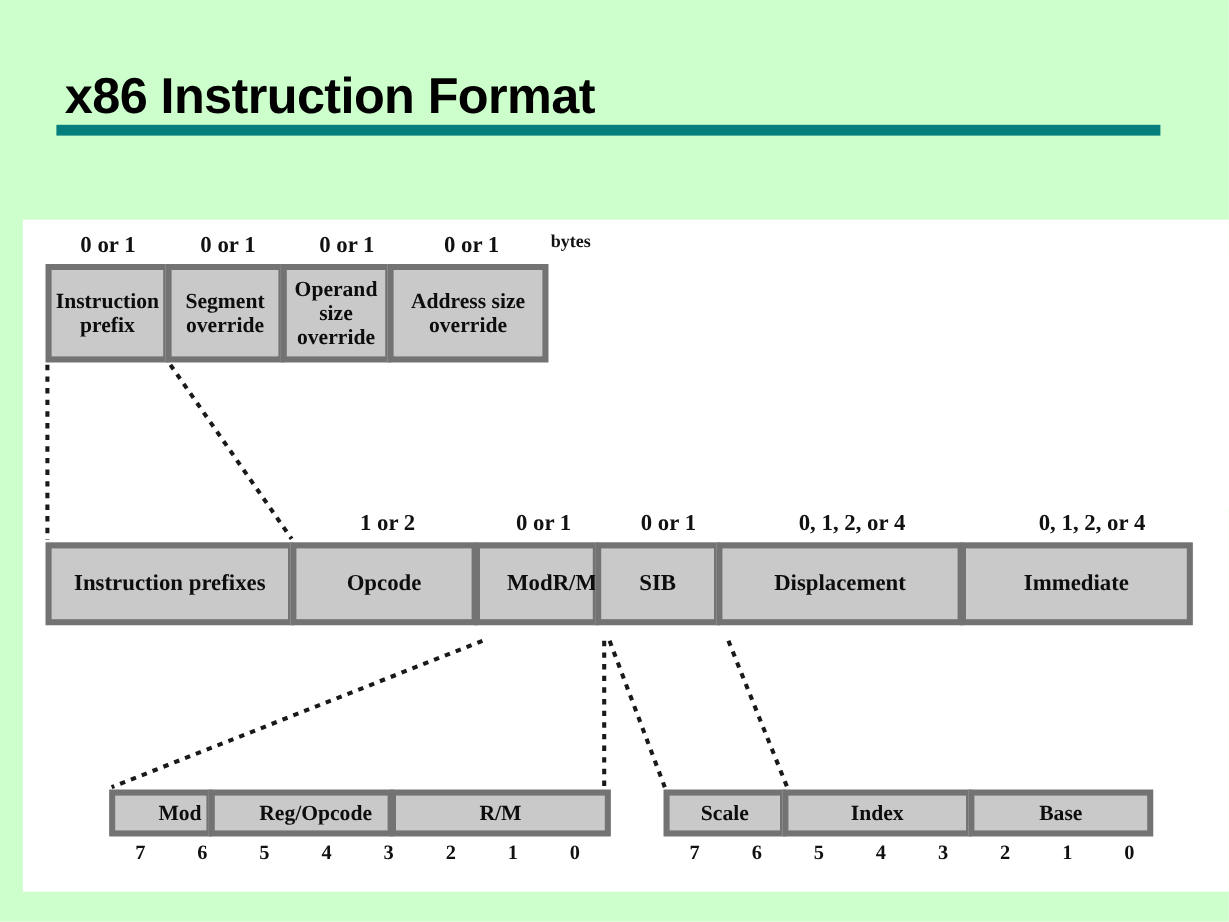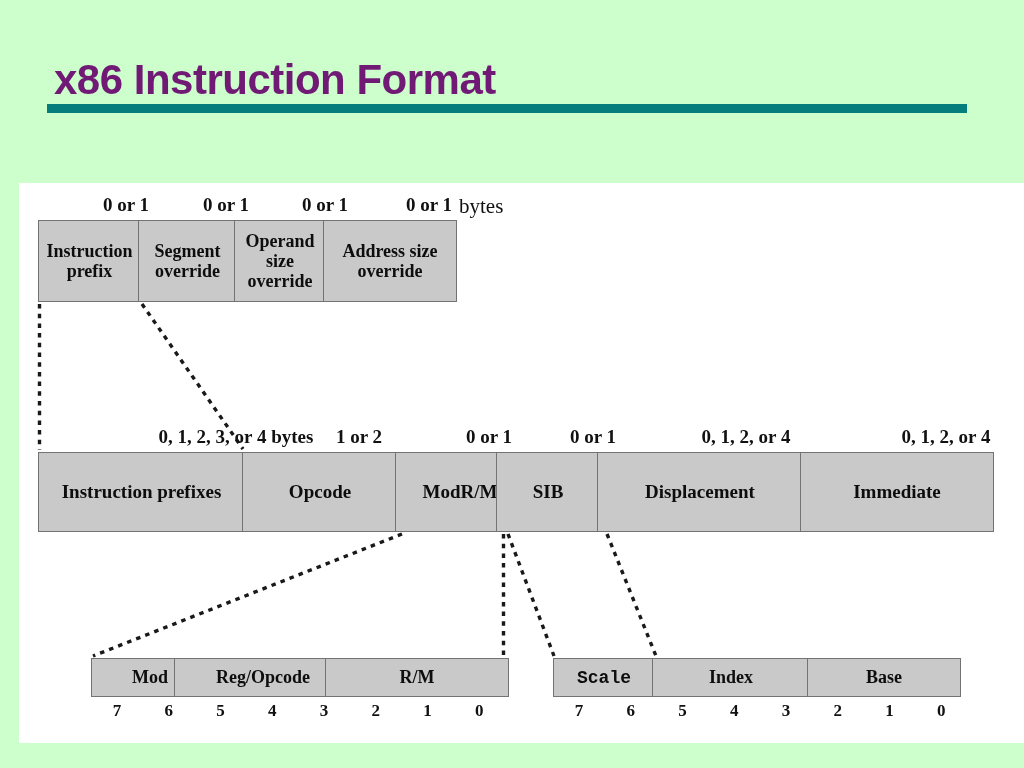--- a/index.html
+++ b/index.html
@@ -14,21 +14,21 @@
     background: #ccffcc;
   }
   .slide-title {
     position: absolute;
     left: 54px; top: 56px;
     margin: 0;
     font-family: "Liberation Sans", sans-serif;
     font-weight: bold;
     font-size: 42px;
     letter-spacing: -0.5px;
-    color: #701a75;
+    color: #000000;
     white-space: nowrap;
   }
   .accent-bar {
     position: absolute;
     left: 47px; top: 104px;
     width: 920px; height: 9px;
     background: #067d7d;
   }
   .panel {
     position: absolute;
@@ -41,47 +41,46 @@
     left: 0; top: 0;
     pointer-events: none;
   }
   .count-label {
     position: absolute;
     transform: translateX(-50%);
     font-weight: bold;
     font-size: 19px;
     color: #111;
     white-space: nowrap;
-    margin-left: 36px;
   }
   .unit-label {
     position: absolute;
-    font-weight: normal;
-    font-size: 21px;
+    font-weight: bold;
+    font-size: 15px;
     color: #111;
     white-space: nowrap;
   }
   .row {
     position: absolute;
     display: flex;
   }
   .byte-box {
     background: #c9c9c9;
-    border: 1px solid #737373;
+    border: 5px solid #737373;
     box-sizing: border-box;
     display: flex;
     align-items: center;
     justify-content: center;
     text-align: center;
     font-weight: bold;
     color: #0d0d0d;
   }
   .row .byte-box + .byte-box { margin-left: -3px; }
   .prefix-box { height: 82px; font-size: 18px; line-height: 1.12; padding: 0 2px; }
-  .instr-box  { height: 80px; font-size: 19px; }
+  .instr-box  { height: 69px; font-size: 19px; }
   .field-box  { height: 39px; font-size: 18px; }
   .bits {
     position: absolute;
     display: flex;
     width: 414px;
   }
   .bit {
     flex: 1;
     text-align: center;
     font-weight: bold;
@@ -116,21 +115,20 @@
   <div class="count-label" style="left:393px; top:194px;">0 or 1</div>
   <div class="unit-label" style="left:459px; top:194px;">bytes</div>
 
   <div class="row" style="left:38px; top:220px;">
     <div class="byte-box prefix-box" style="width:103px;">Instruction prefix</div>
     <div class="byte-box prefix-box" style="width:99px;">Segment override</div>
     <div class="byte-box prefix-box" style="width:92px;">Operand size override</div>
     <div class="byte-box prefix-box" style="width:134px;">Address size override</div>
   </div>
 
-  <div class="count-label" style="left:200px; top:426px;">0, 1, 2, 3, or 4 bytes</div>
   <div class="count-label" style="left:323px; top:426px;">1 or 2</div>
   <div class="count-label" style="left:453px; top:426px;">0 or 1</div>
   <div class="count-label" style="left:557px; top:426px;">0 or 1</div>
   <div class="count-label" style="left:710px; top:426px;">0, 1, 2, or 4</div>
   <div class="count-label" style="left:910px; top:426px;">0, 1, 2, or 4</div>
 
   <div class="row" style="left:38px; top:452px;">
     <div class="byte-box instr-box" style="width:207px;">Instruction prefixes</div>
     <div class="byte-box instr-box" style="width:156px;">Opcode</div>
     <div class="byte-box instr-box" style="width:104px;padding-left:26px;">ModR/M</div>
@@ -149,21 +147,21 @@
     <div class="bit">6</div>
     <div class="bit">5</div>
     <div class="bit">4</div>
     <div class="bit">3</div>
     <div class="bit">2</div>
     <div class="bit">1</div>
     <div class="bit">0</div>
   </div>
 
   <div class="row" style="left:553px; top:658px;">
-    <div class="byte-box field-box" style="width:102px;font-family:Liberation Mono, monospace;">Scale</div>
+    <div class="byte-box field-box" style="width:102px;">Scale</div>
     <div class="byte-box field-box" style="width:158px;">Index</div>
     <div class="byte-box field-box" style="width:154px;">Base</div>
   </div>
   <div class="bits" style="left:553px; top:701px;">
     <div class="bit">7</div>
     <div class="bit">6</div>
     <div class="bit">5</div>
     <div class="bit">4</div>
     <div class="bit">3</div>
     <div class="bit">2</div>

